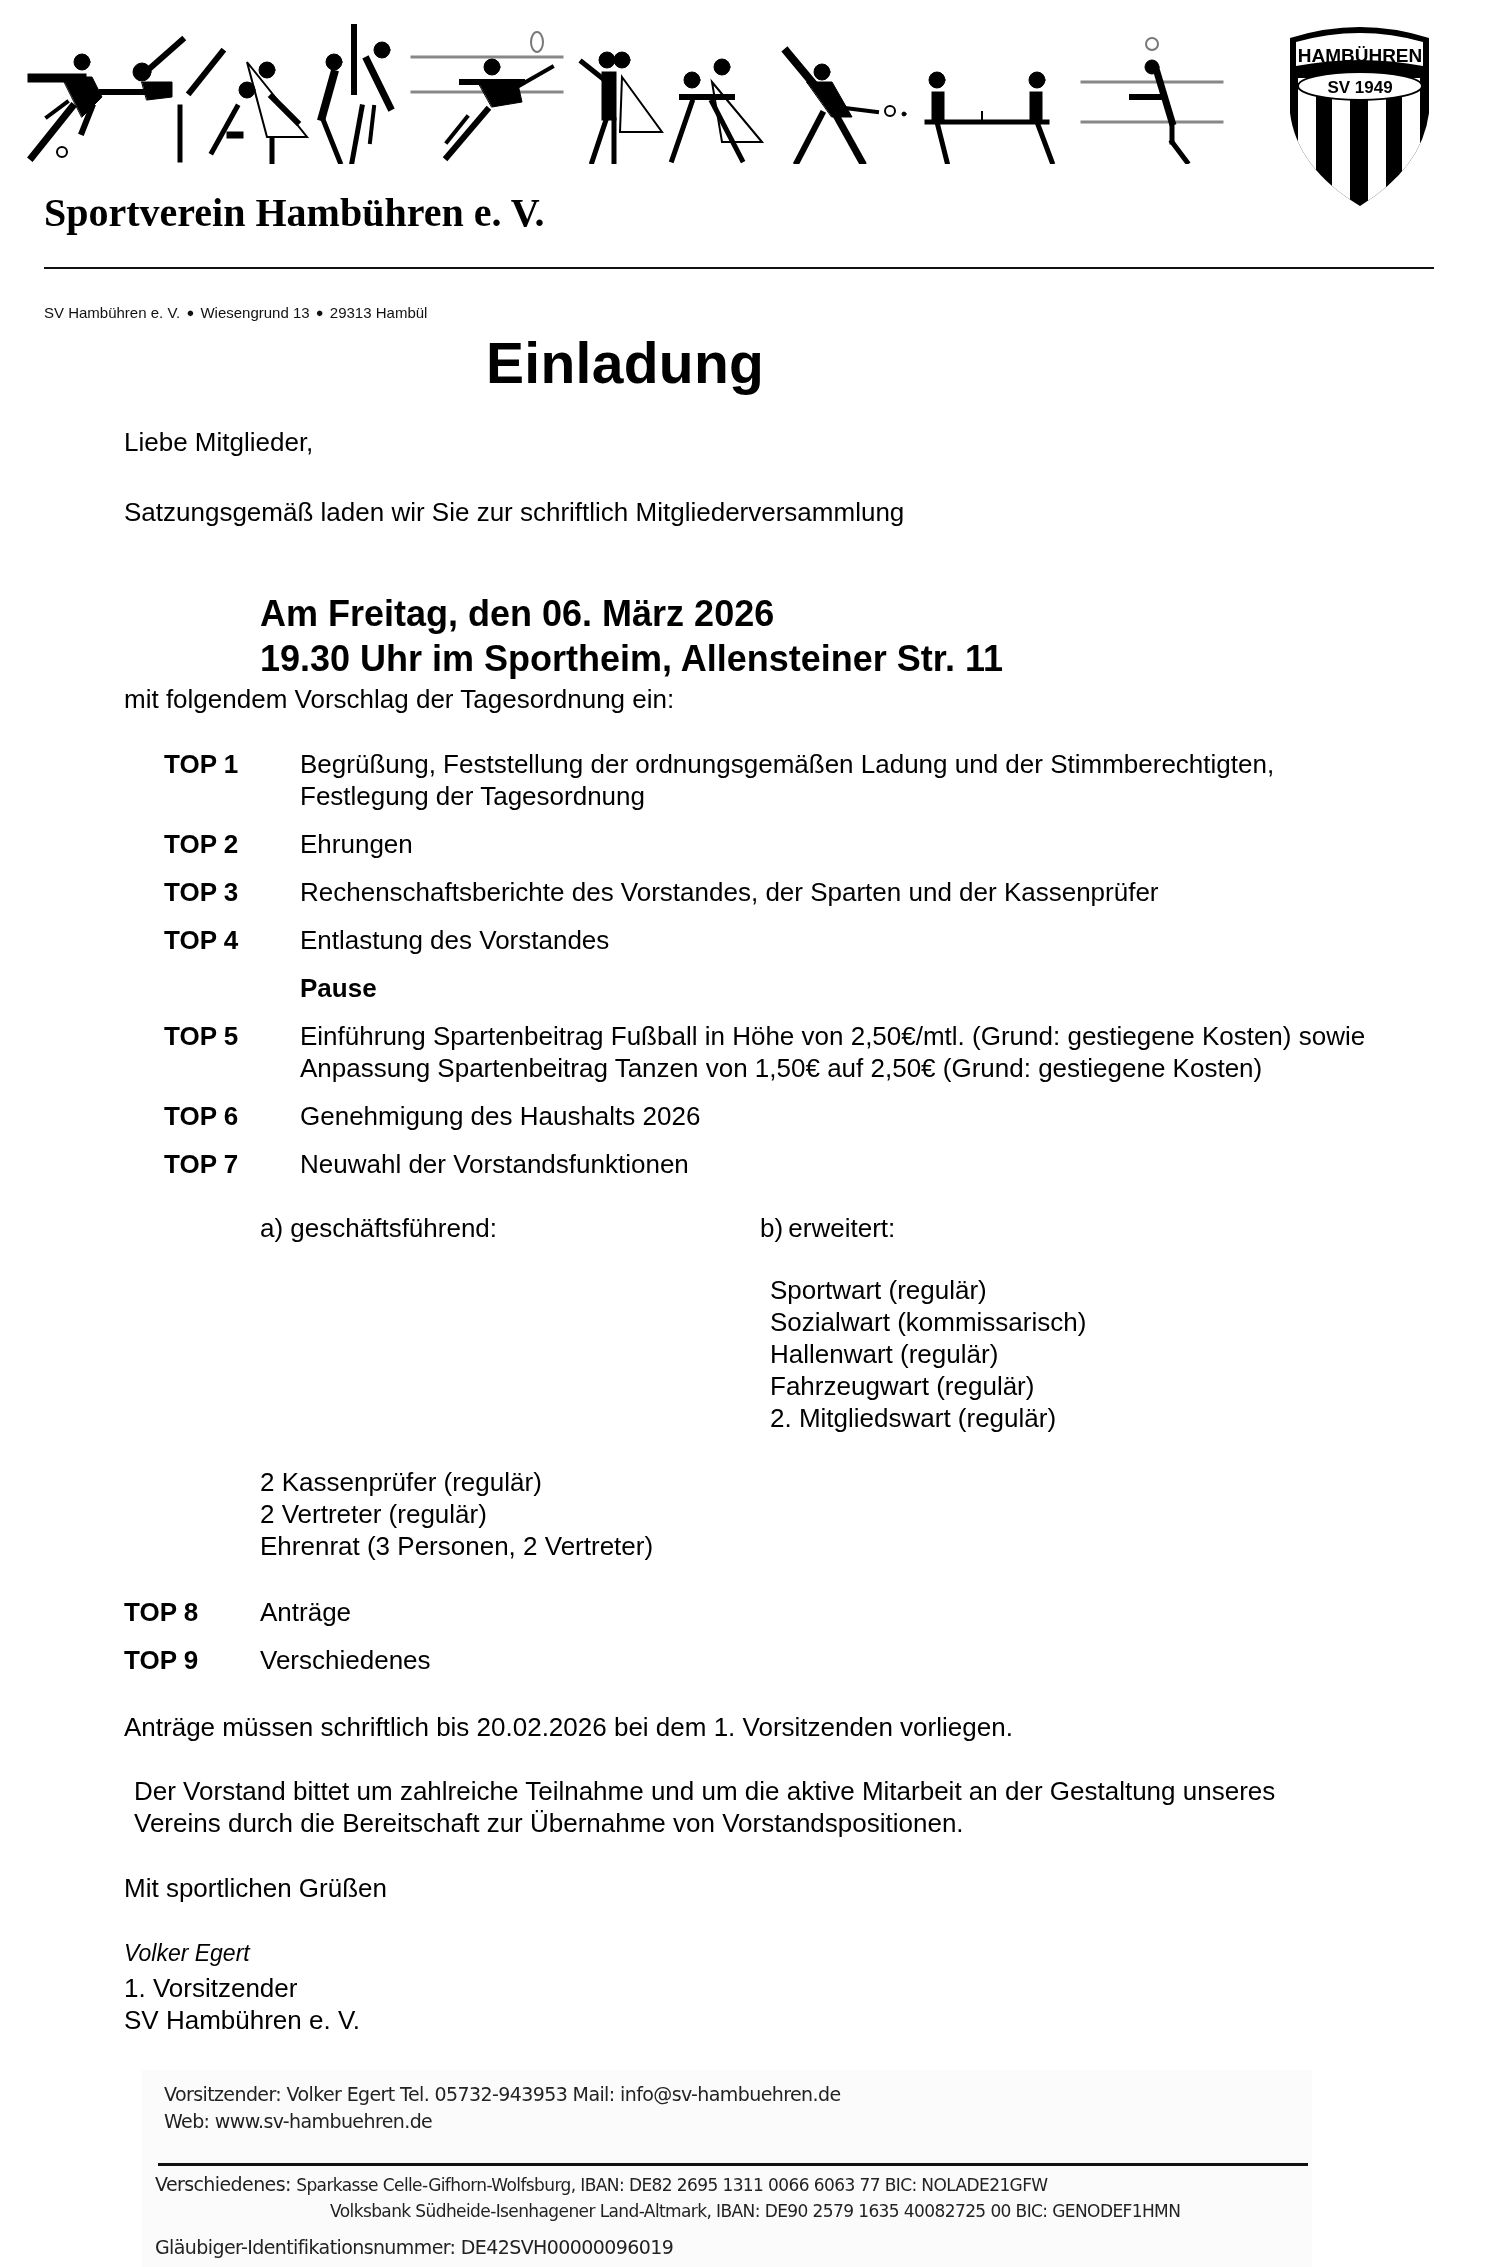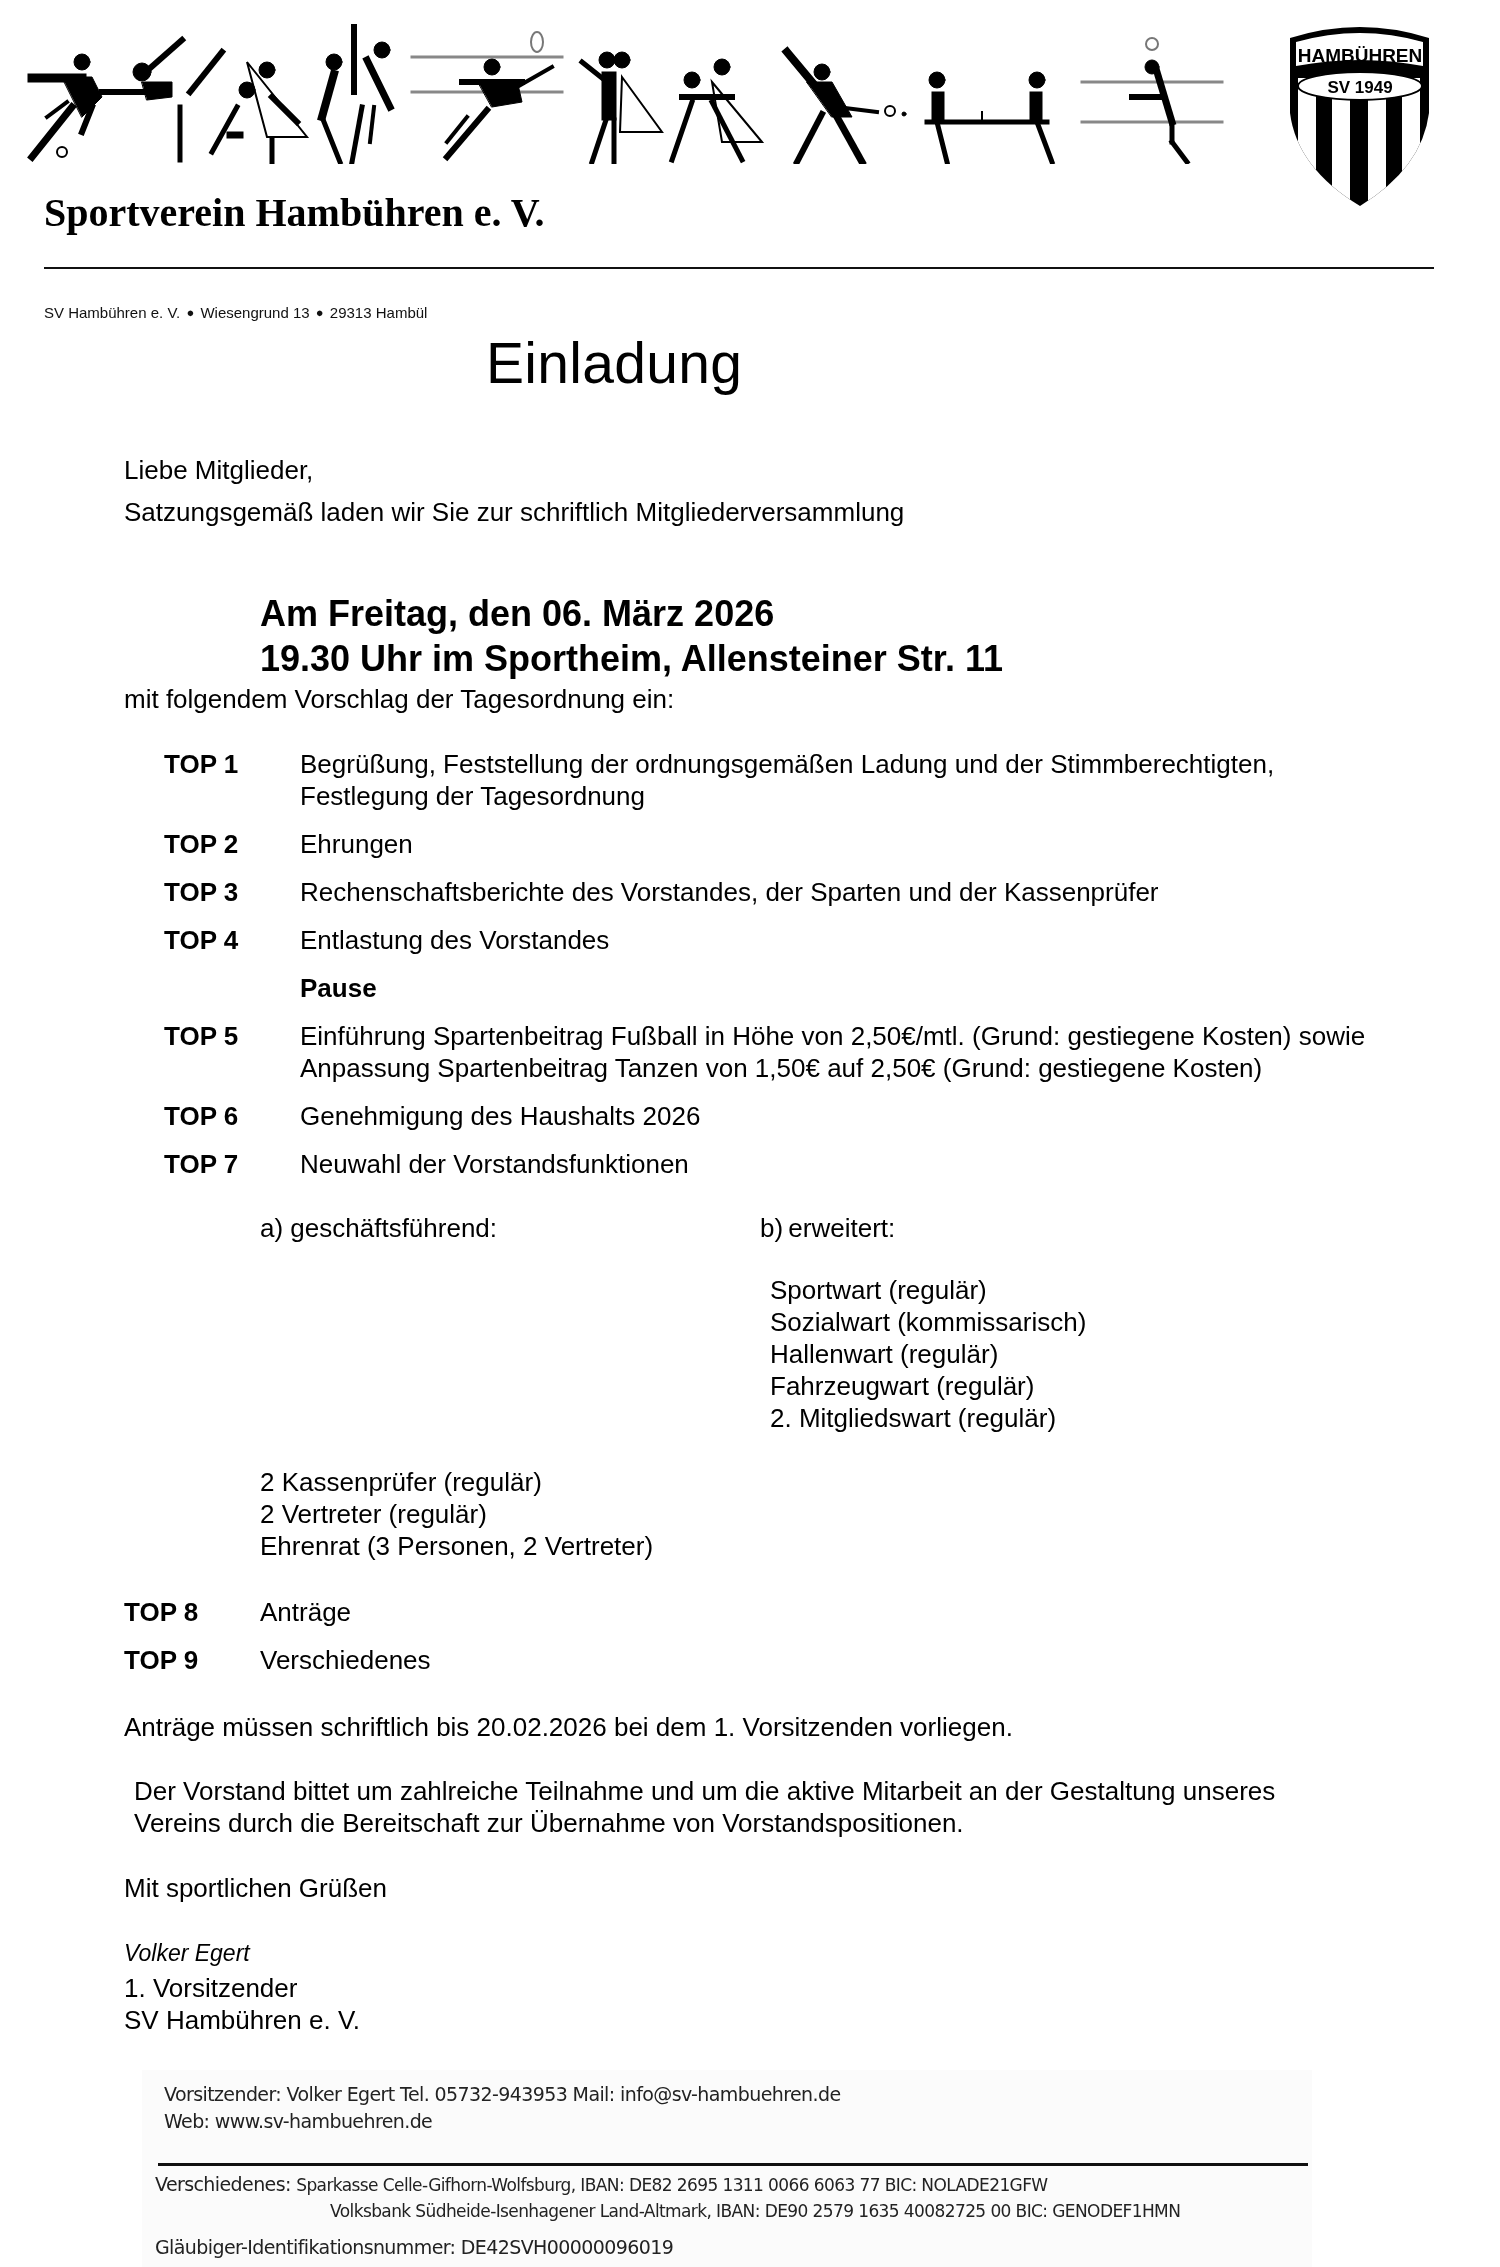--- a/index.html
+++ b/index.html
@@ -14,23 +14,23 @@
     #crest { position: absolute; left: 1282px; top: 18px; width: 155px; height: 190px; }
     .club-title {
       left: 44px; top: 190px;
       font-family: "Liberation Serif", serif; font-weight: bold; font-size: 40px; line-height: 46px;
     }
     .head-rule { position: absolute; left: 44px; top: 267px; width: 1390px; height: 2px; background: #111; }
     .sender-line { left: 44px; top: 304px; font-size: 15px; line-height: 18px; color: #111; }
     .sender-line .dot { font-size: 13px; padding: 0 2px; position: relative; top: -1px; }
 
     
-    .heading { left: 486px; top: 330px; font-size: 57px; font-weight: normal; line-height: 66px; letter-spacing: 0.3px; }
+    .heading { left: 486px; top: 330px; font-size: 57px; font-weight: bold; line-height: 66px; letter-spacing: 0.3px; }
     .body-text { font-size: 26px; line-height: 32px; }
-    .greeting { left: 124px; top: 426px; margin-top: 28px; }
+    .greeting { left: 124px; top: 426px; }
     .intro { left: 124px; top: 496px; }
     .date-block { left: 260px; top: 563px; font-size: 36px; font-weight: bold; line-height: 45px; margin-top: 28px; }
     .agenda-intro { left: 124px; top: 683px; }
 
     .agenda { position: absolute; left: 124px; top: 748px; width: 1330px; margin-left: 40px; }
     .agenda-row { display: flex; margin-bottom: 16px; }
     .agenda-row .top-label { width: 136px; flex: none; font-weight: bold; font-size: 26px; line-height: 32px; }
     .agenda-row .top-desc { font-size: 26px; line-height: 32px; white-space: pre-line; }
     .agenda-row.pause .top-desc { font-weight: bold; }
 

